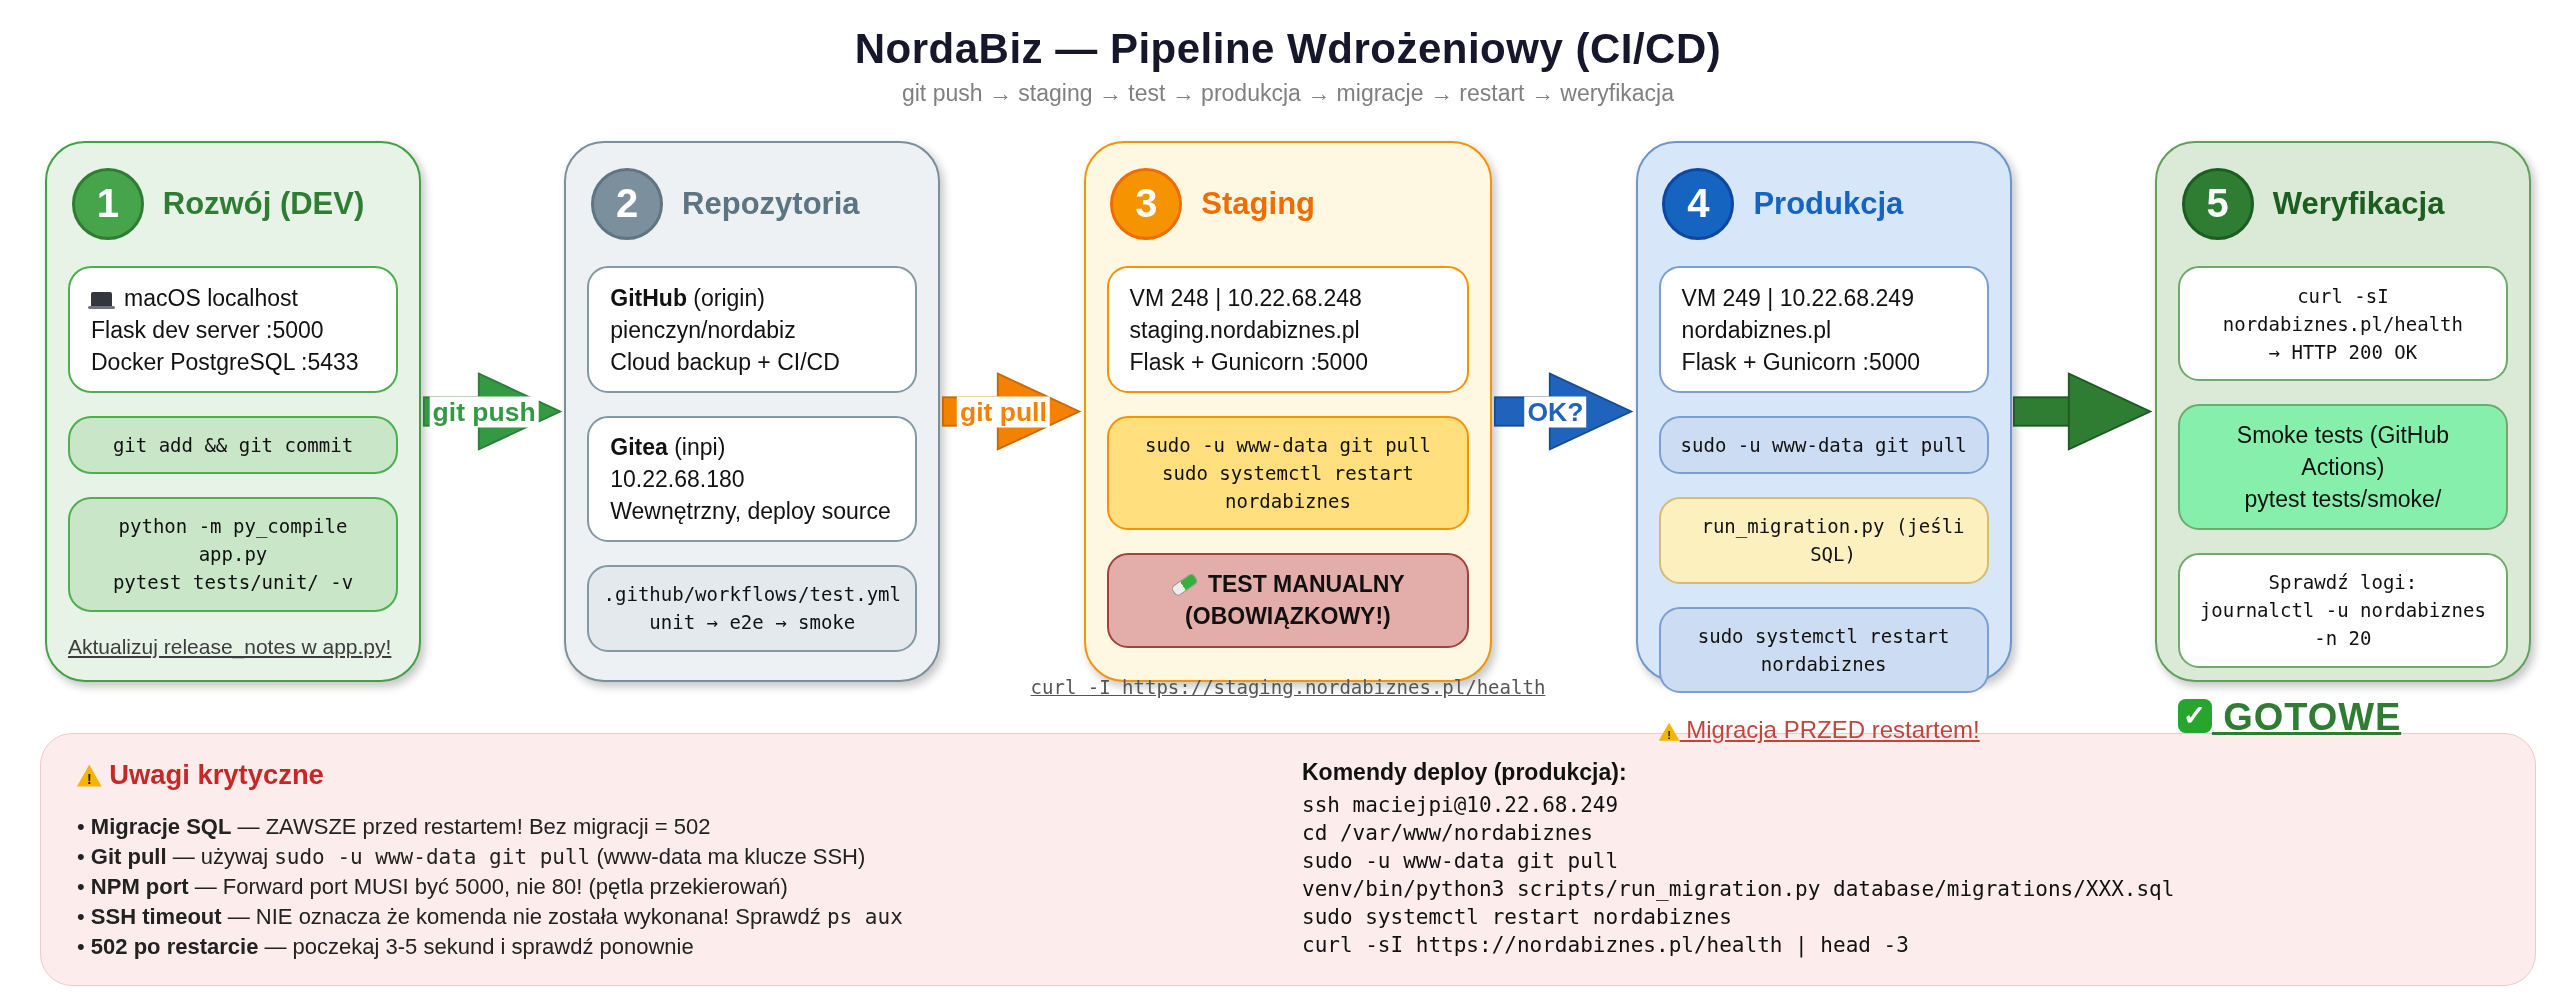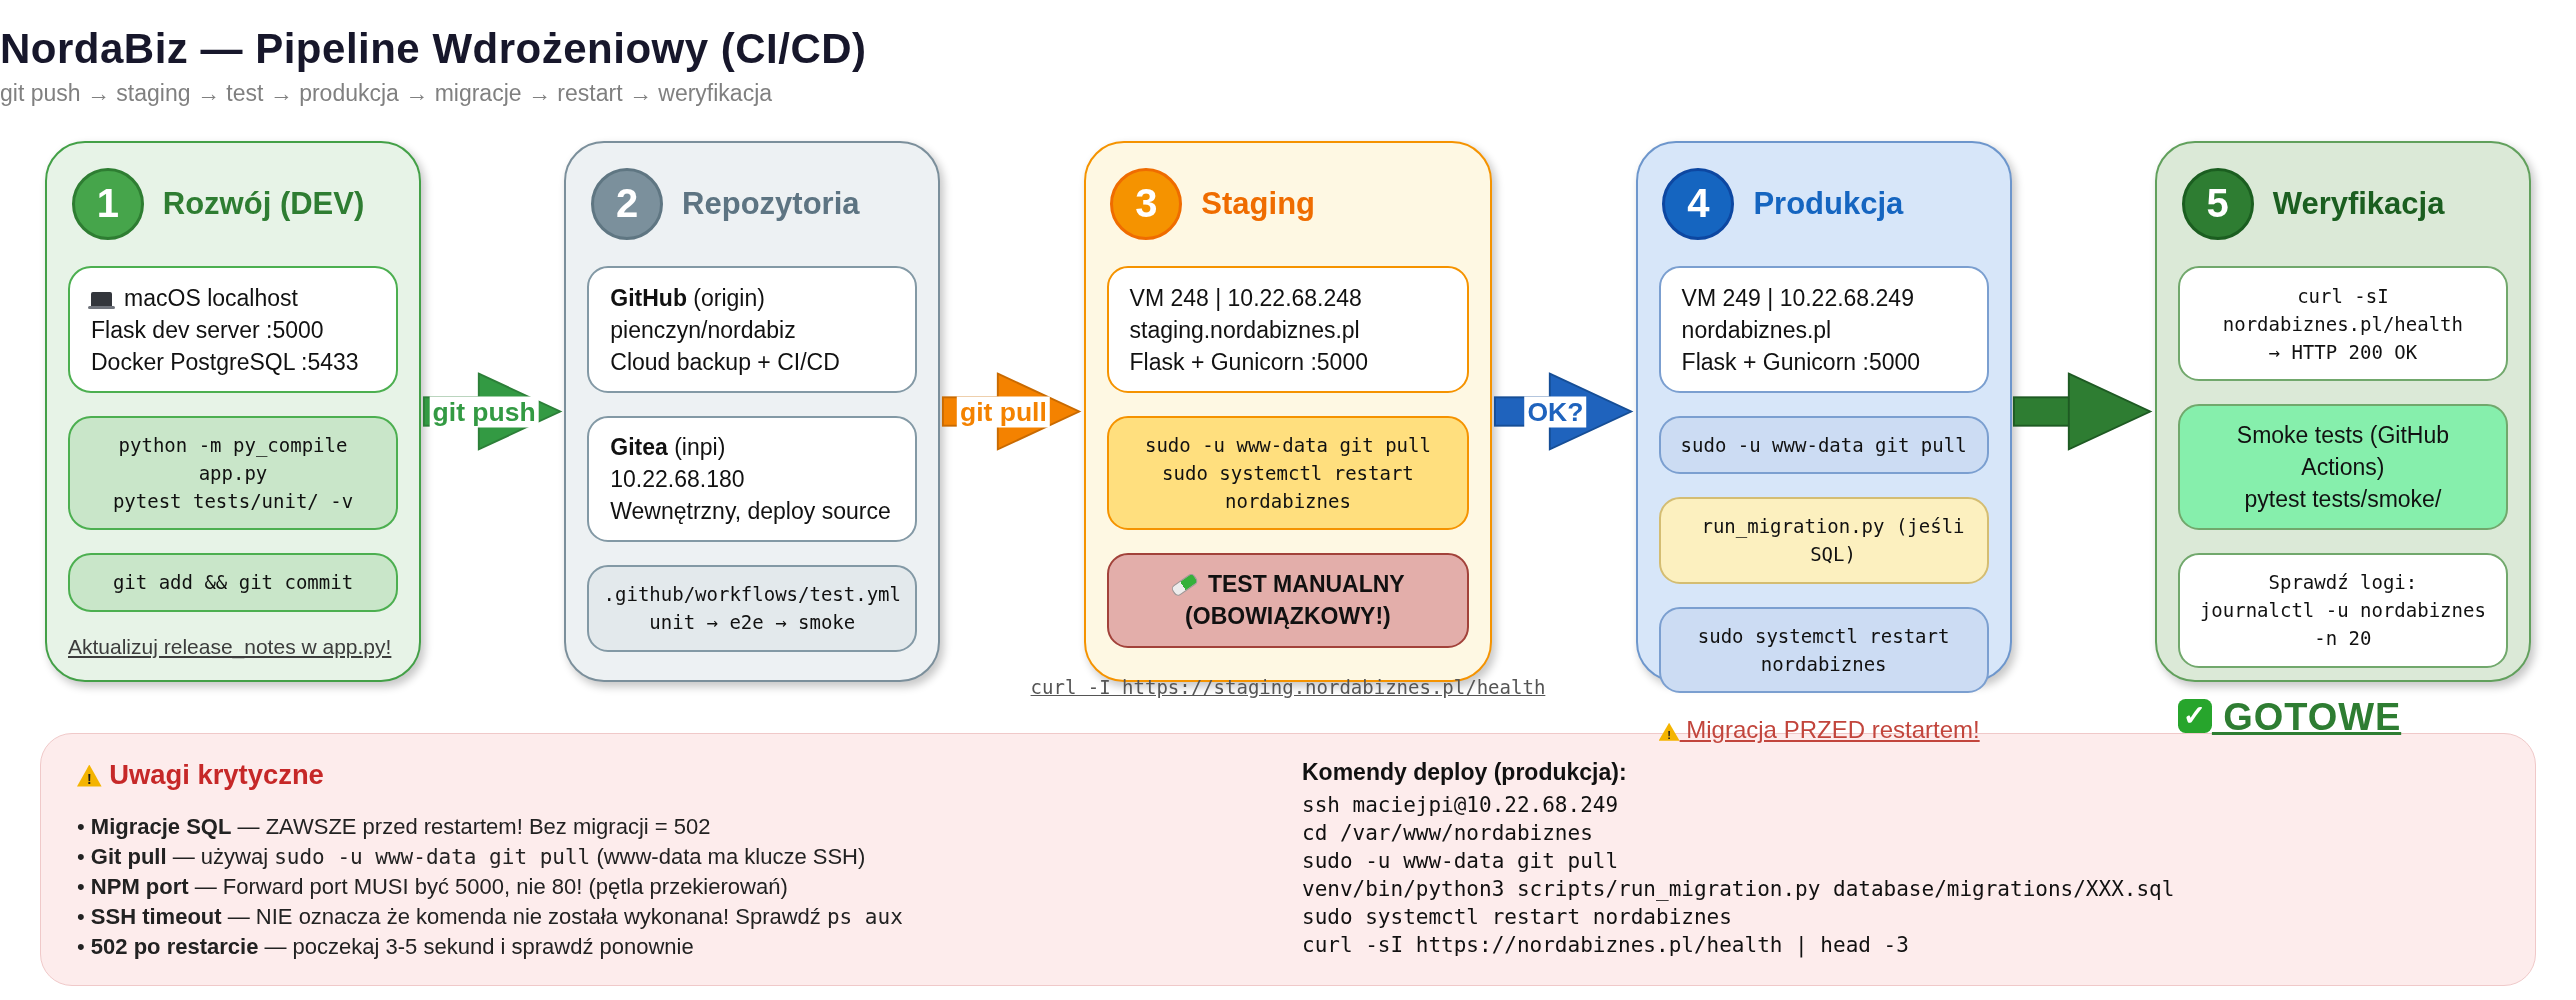--- a/index.html
+++ b/index.html
@@ -2,21 +2,21 @@
 <html style="font-size:15px"><head>
 <meta charset="utf-8">
 <style>
   html,body{margin:0;padding:0;}
   body{
     width:2576px;height:1000px;overflow:hidden;background:#ffffff;
     font-family:"Liberation Sans",sans-serif;color:#222;
     -webkit-font-smoothing:antialiased;
   }
   
-  .header{}
+  .header{text-align:center;}
   .header h1{margin:24.6px 0 7.6px;font-size:42px;color:#17172b;letter-spacing:0.5px;}
   .subtitle{font-size:23px;color:#808080;}
 
   
   .pipeline{display:flex;justify-content:space-between;align-items:center;margin:34px 45px 0 45px;}
   .stage{
     flex:0 0 376px;box-sizing:border-box;height:541px;border-radius:40px;
     padding:21px 21px;box-shadow:3.8px 4.7px 8.5px rgba(0,0,0,.22);position:relative;
   }
   .stage-head{display:flex;align-items:center;gap:19px;margin:3.8px 0 26.5px 3.8px;}
@@ -120,22 +120,22 @@
   <div class="subtitle">git push → staging → test → produkcja → migracje → restart → weryfikacja</div>
 </div>
 
 <div class="pipeline" id="pipeline">
     <div class="stage t-green">
       <div class="stage-head">
         <div class="num">1</div>
         <div class="stage-title">Rozwój (DEV)</div>
       </div>
       <div class="box white sans left"><span class="ic ic-laptop"></span> macOS localhost<br>Flask dev server :5000<br>Docker PostgreSQL :5433</div>
+      <div class="box tint mono">git add &amp;&amp; git commit</div>
       <div class="box tint mono">python -m py_compile app.py<br>pytest tests/unit/ -v</div>
-      <div class="box tint mono">git add &amp;&amp; git commit</div>
       <div class="note plain">Aktualizuj release_notes w app.py!</div>
     </div>
     <div class="arrow"><svg width="142" height="91" viewBox="0 0 150 96">
         <rect x="2" y="33" width="66" height="30" fill="#339a43" stroke="#2c7f38" stroke-width="2"></rect>
         <polygon points="60,8 146,48 60,88" fill="#339a43" stroke="#2c7f38" stroke-width="2"></polygon>
       </svg><span class="arrow-label" style="color: rgb(51, 154, 67);">git push</span></div>
     <div class="stage t-slate">
       <div class="stage-head">
         <div class="num">2</div>
         <div class="stage-title">Repozytoria</div>

